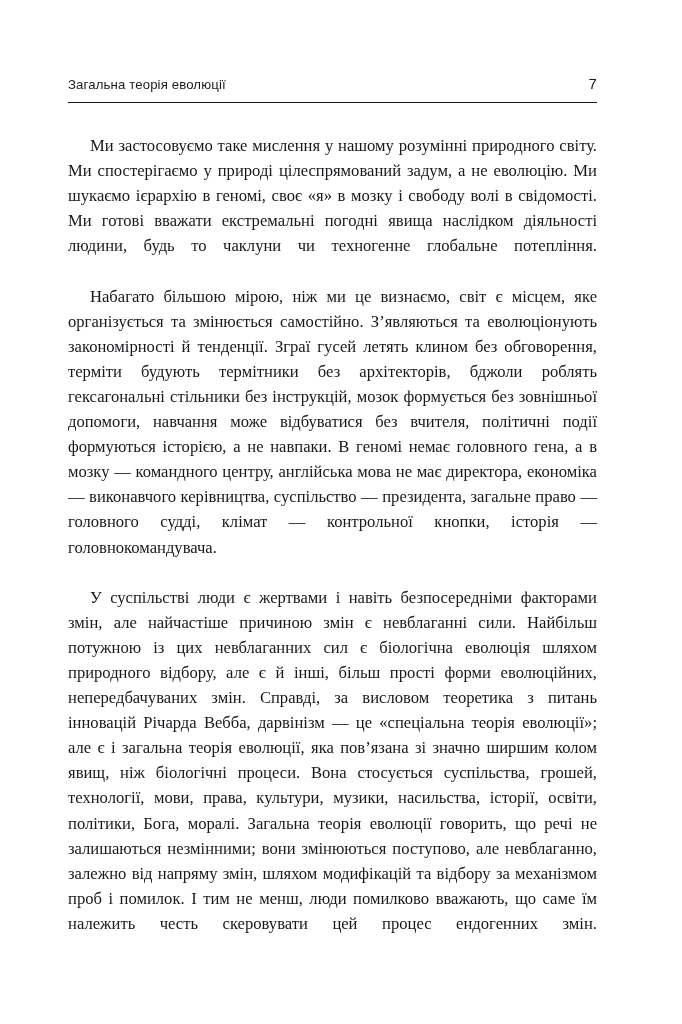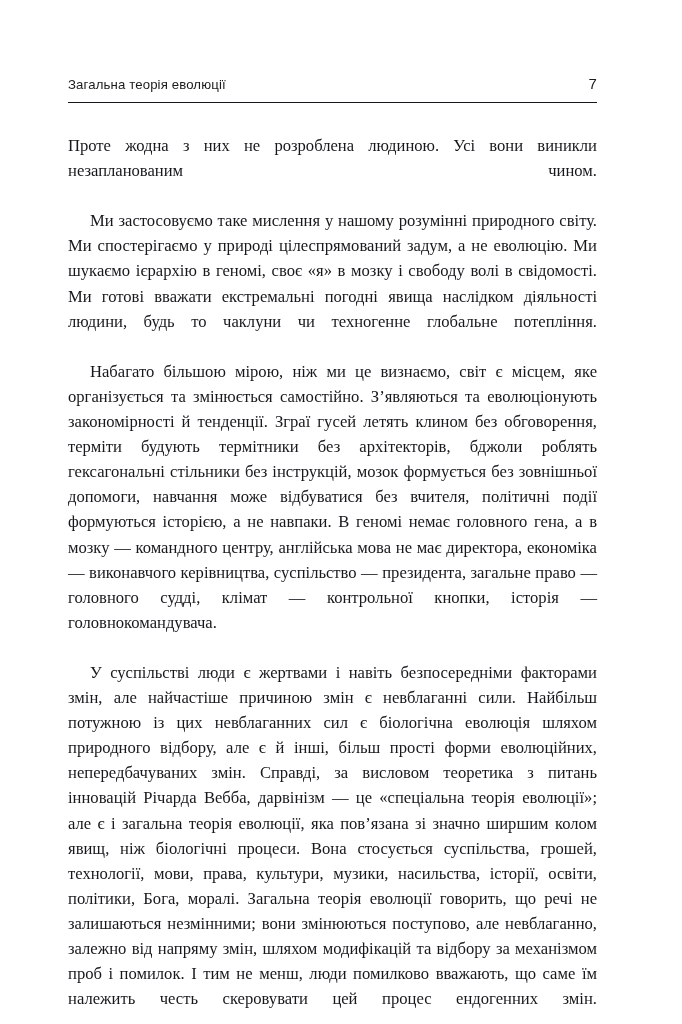--- a/index.html
+++ b/index.html
@@ -97,19 +97,18 @@
 <div class="page">
 
   <div class="running-head">
     <span class="chapter-title">Загальна теорія еволюції</span>
     <span class="folio">7</span>
   </div>
 
   <div class="head-rule"></div>
 
   <div class="text-block">
-    <p class="no-indent">Проте жодна з них не розроблена людиною. Усі вони виникли незапланованим чином.</p>
     <p>Ми застосовуємо таке мислення у нашому розумінні природного світу. Ми спостерігаємо у природі цілеспрямований задум, а не еволюцію. Ми шукаємо ієрархію в геномі, своє «я» в мозку і свободу волі в свідомості. Ми готові вважати екстремальні погодні явища наслідком діяльності людини, будь то чаклуни чи техногенне глобальне потепління.</p>
     <p>Набагато більшою мірою, ніж ми це визнаємо, світ є місцем, яке організується та змінюється самостійно. З’являються та еволюціонують закономірності й тенденції. Зграї гусей летять клином без обговорення, терміти будують термітники без архітекторів, бджоли роблять гексагональні стільники без інструкцій, мозок формується без зовнішньої допомоги, навчання може відбуватися без вчителя, політичні події формуються історією, а не навпаки. В геномі немає головного гена, а в мозку — командного центру, англійська мова не має директора, економіка — виконавчого керівництва, суспільство — президента, загальне право — головного судді, клімат — контрольної кнопки, історія — головнокомандувача.</p>
     <p>У суспільстві люди є жертвами і навіть безпосередніми факторами змін, але найчастіше причиною змін є невблаганні сили. Найбільш потужною із цих невблаганних сил є біологічна еволюція шляхом природного відбору, але є й інші, більш прості форми еволюційних, непередбачуваних змін. Справді, за висловом теоретика з питань інновацій Річарда Вебба, дарвінізм — це «спеціальна теорія еволюції»; але є і загальна теорія еволюції, яка пов’язана зі значно ширшим колом явищ, ніж біологічні процеси. Вона стосується суспільства, грошей, технології, мови, права, культури, музики, насильства, історії, освіти, політики, Бога, моралі. Загальна теорія еволюції говорить, що речі не залишаються незмінними; вони змінюються поступово, але невблаганно, залежно від напряму змін, шляхом модифікацій та відбору за механізмом проб і помилок. І тим не менш, люди помилково вважають, що саме їм належить честь скеровувати цей процес ендогенних змін.</p>
   </div>
 
 </div>
 
 </body></html>

